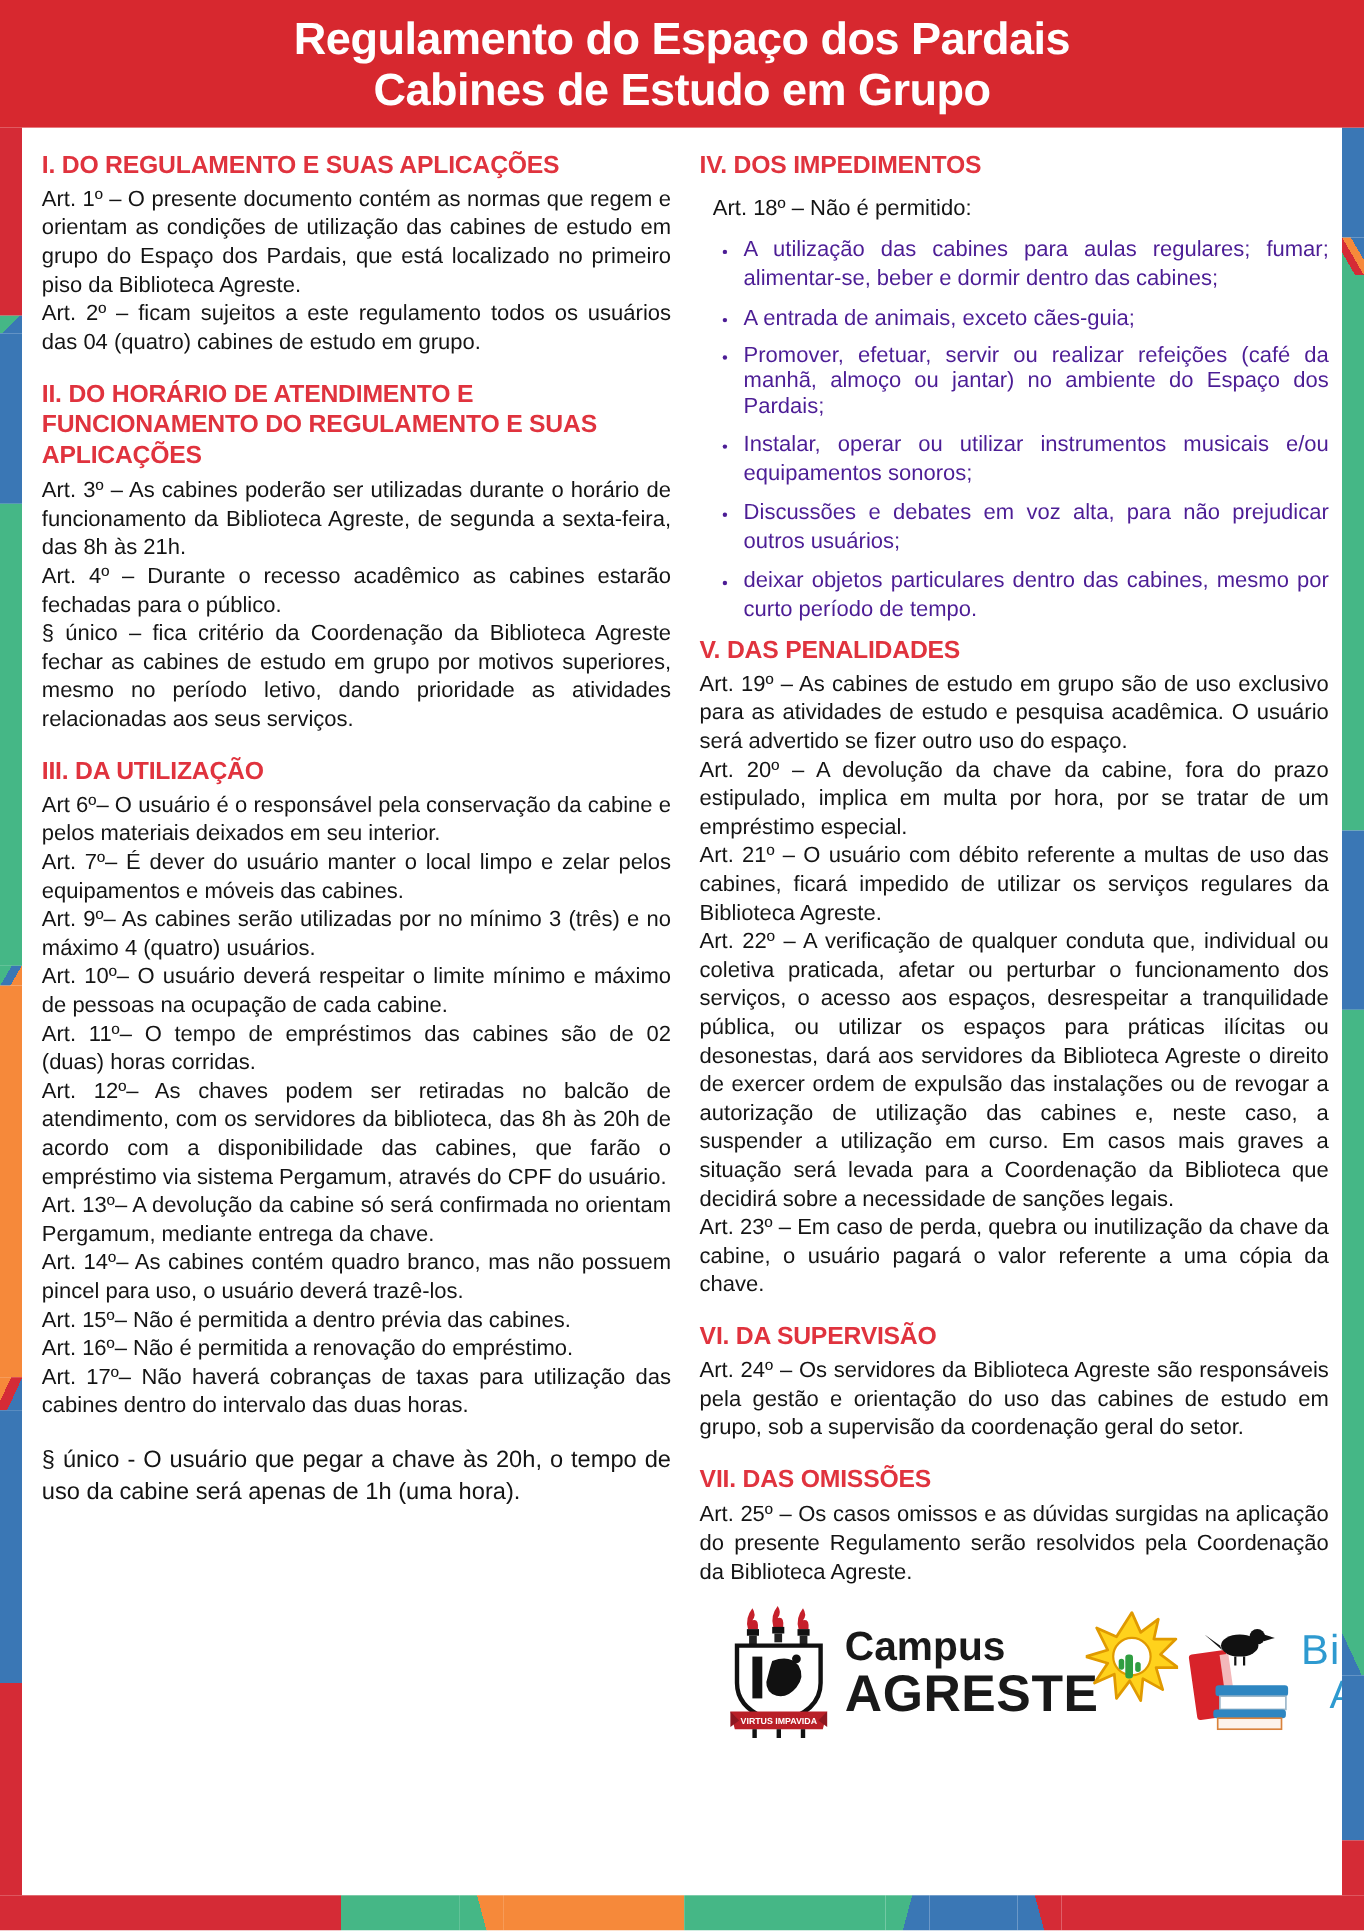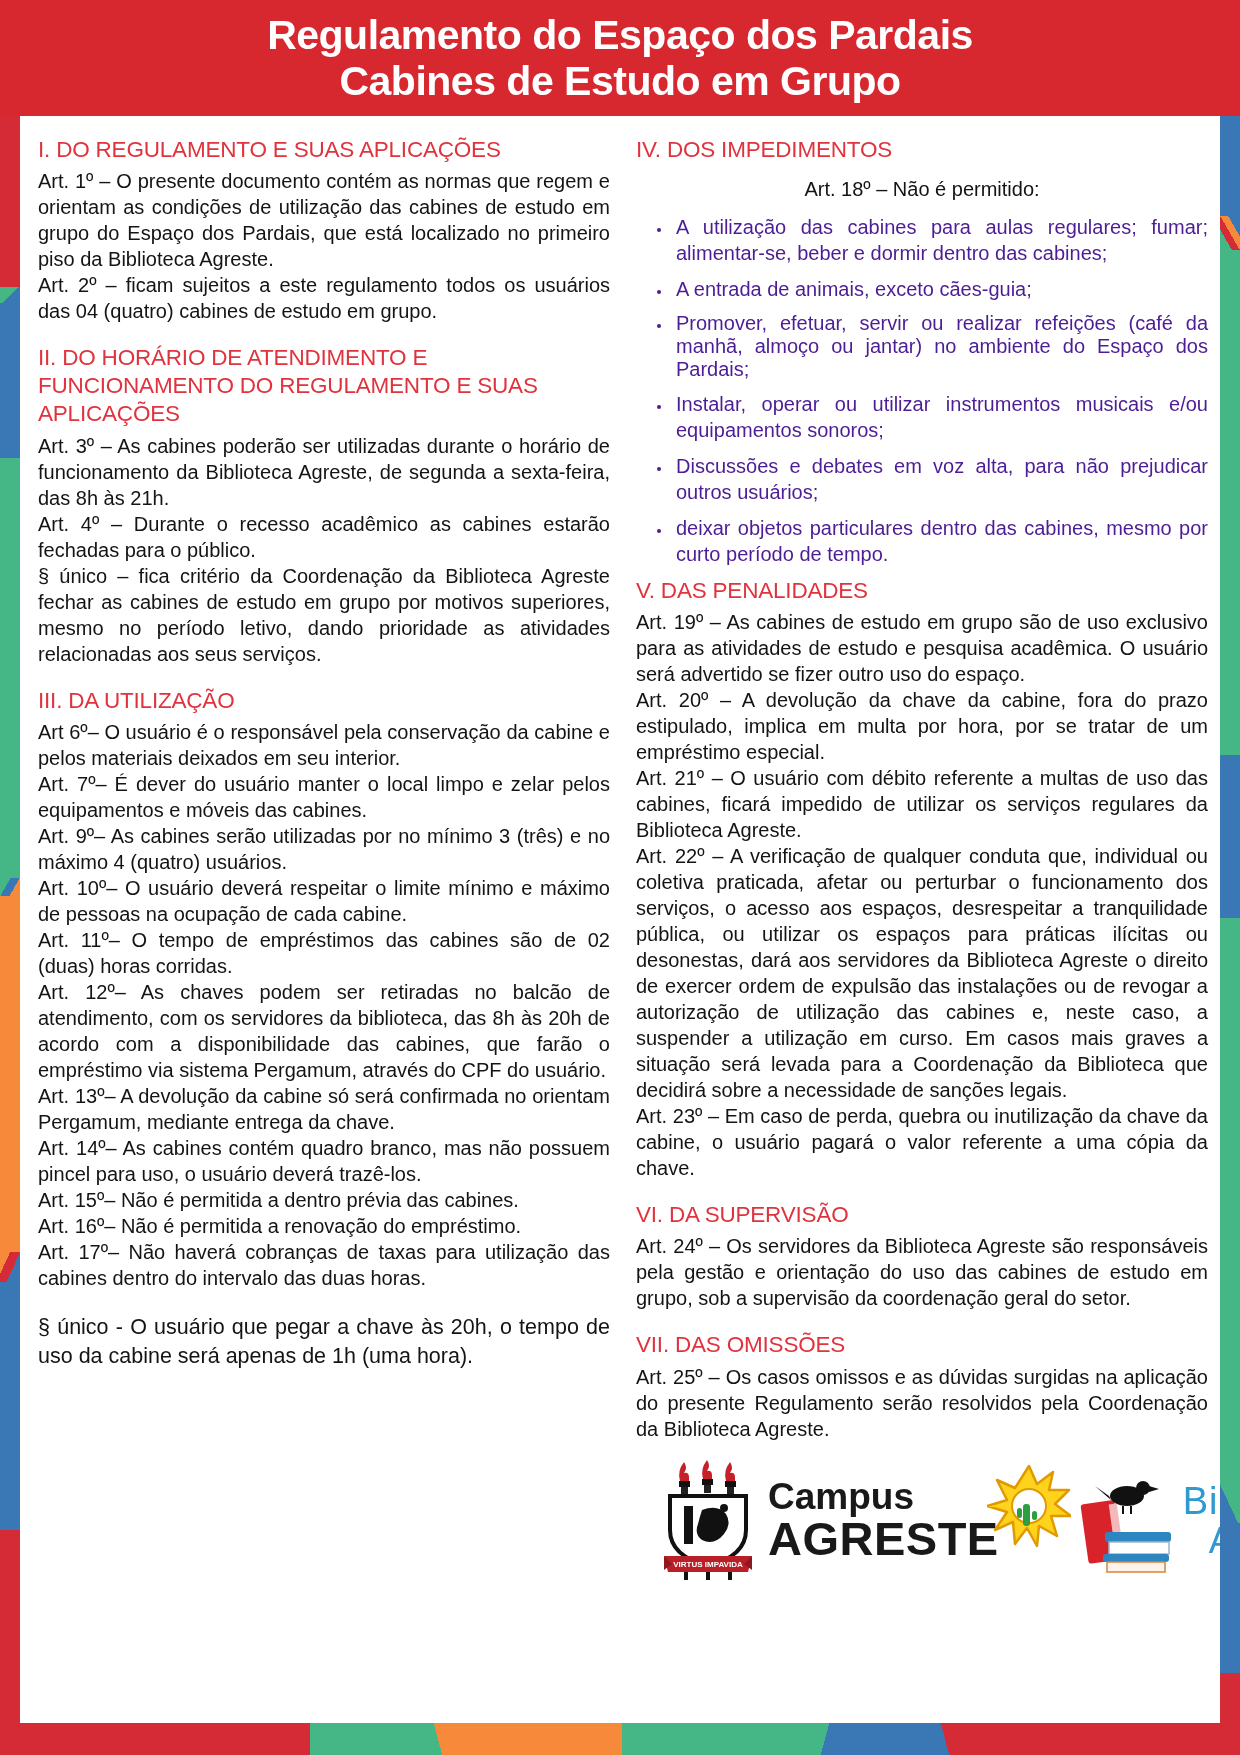--- a/index.html
+++ b/index.html
@@ -18,24 +18,24 @@
   .seg{width:100%;}
 
   
   .bottom-strip{position:absolute;left:0;bottom:0;width:1240px;height:32px;display:flex;z-index:6;}
   .bstrip-seg{height:100%;}
 
   
   .content{position:absolute;top:116px;left:20px;width:1200px;height:1607px;
            display:flex;gap:26px;padding:16px 12px 0 18px;box-sizing:border-box;}
   .col{flex:1;min-width:0;}
-  h2.sec{color:#e0333e;font-size:22.5px;line-height:1.25;font-weight:400;margin:20px 0 4px 0;letter-spacing:-0.2px;}
+  h2.sec{color:#e0333e;font-size:22.5px;line-height:1.25;font-weight:700;margin:20px 0 4px 0;letter-spacing:-0.2px;}
   h2.sec.first{margin-top:4px;}
   p.art{margin:0;font-size:20px;line-height:26px;color:#141414;text-align:justify;}
-  p.intro{margin:12px;font-size:20px;line-height:26px;color:#141414;text-align:center;}
+  p.intro{margin:12px;font-size:20px;line-height:26px;color:#141414;}
   p.unico{margin:22px 0 0 0;font-size:21.5px;line-height:29px;color:#141414;text-align:justify;}
   ul.bullets{margin:4px 0 0 0;padding:0 0 0 36px;list-style:disc outside;}
   ul.bullets li{font-size:20px;line-height:26px;color:#4c1d95;text-align:justify;margin:0 0 10px 0;padding-left:4px;}
   ul.bullets li::marker{font-size:0.72em;}
   ul.bullets li.tight{line-height:23px;}
 
   
   .logos{display:flex;align-items:center;gap:14px;margin:16px 0 0 26px;}
   .crest{flex:0 0 auto;}
   .campus-logo{position:relative;padding-right:58px;flex:0 0 auto;}

